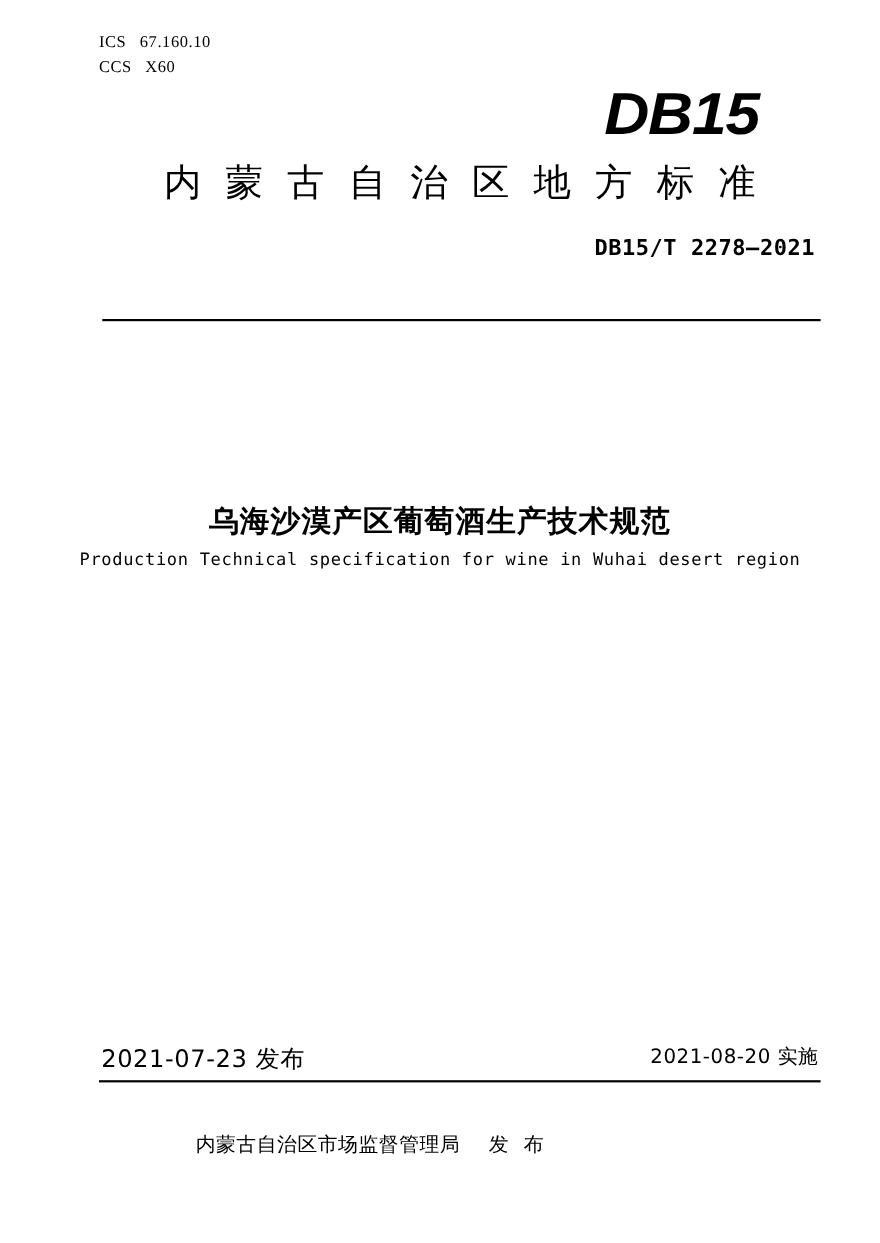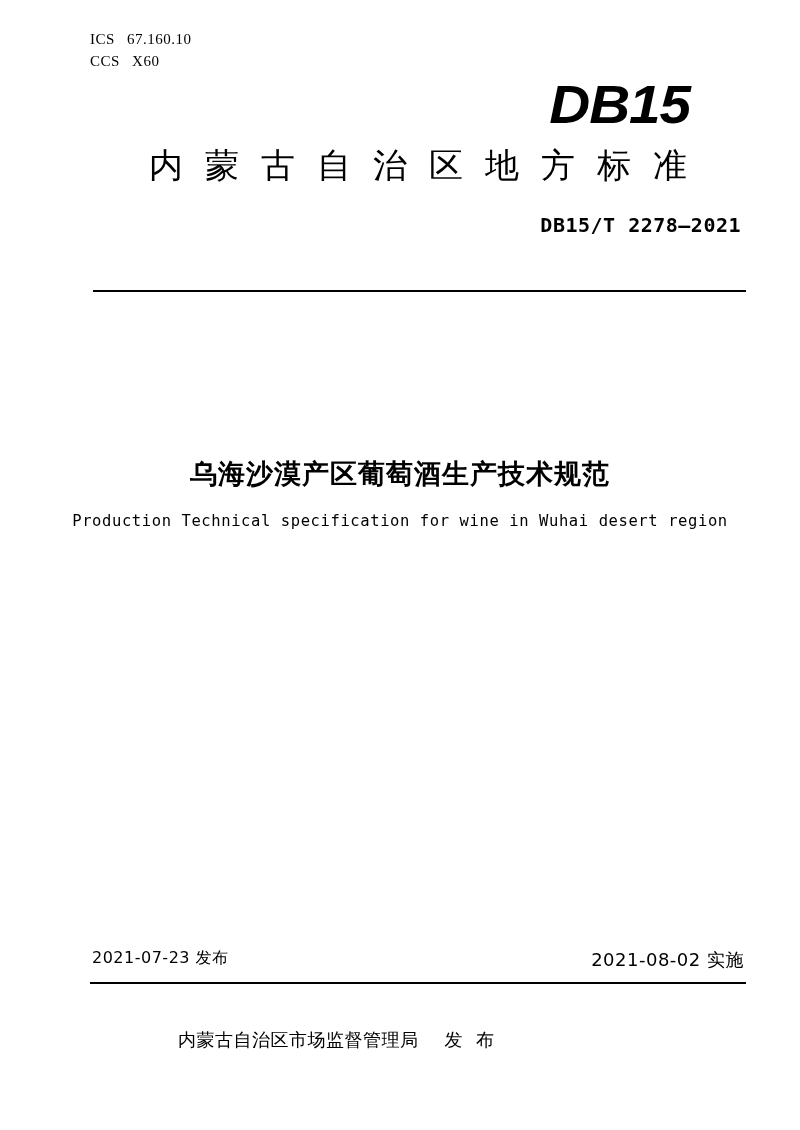--- a/index.html
+++ b/index.html
@@ -102,38 +102,37 @@
   }
   .main-title-en {
     position: absolute;
     left: 0;
     top: 500px;
     width: 800px;
     text-align: center;
     font-family: "DejaVu Sans Mono", monospace;
     font-size: 15.5px;
     letter-spacing: 0.6px;
-    margin-top: 12px;
   }
 
   
   .rule-bottom {
     position: absolute;
     left: 90px;
     top: 982px;
     width: 656px;
     height: 2px;
     background: #000;
   }
   .issue-date {
     position: absolute;
     left: 92px;
     top: 948px;
     font-family: "DejaVu Sans", sans-serif;
-    font-size: 16px;
+    font-size: 22px;
     letter-spacing: 0.5px;
   }
   .effective-date {
     position: absolute;
     right: 56px;
     top: 948px;
     font-family: "DejaVu Sans", sans-serif;
     font-size: 18px;
     letter-spacing: 0.5px;
   }
@@ -174,20 +173,20 @@
 
     <div class="std-no">DB15/T 2278—2021</div>
   </div>
 
   <div class="rule-top"></div>
 
   <div class="main-title">乌海沙漠产区葡萄酒生产技术规范</div>
   <div class="main-title-en">Production Technical specification for wine in Wuhai desert region</div>
 
   <div class="issue-date">2021-07-23 发布</div>
-  <div class="effective-date">2021-08-02 实施</div>
+  <div class="effective-date">2021-08-20 实施</div>
   <div class="rule-bottom"></div>
 
   <div class="issuer">
     <span>内蒙古自治区市场监督管理局</span><span class="gap"></span><span class="fb">发 布</span>
   </div>
 
 </div>
 
 </body></html>

